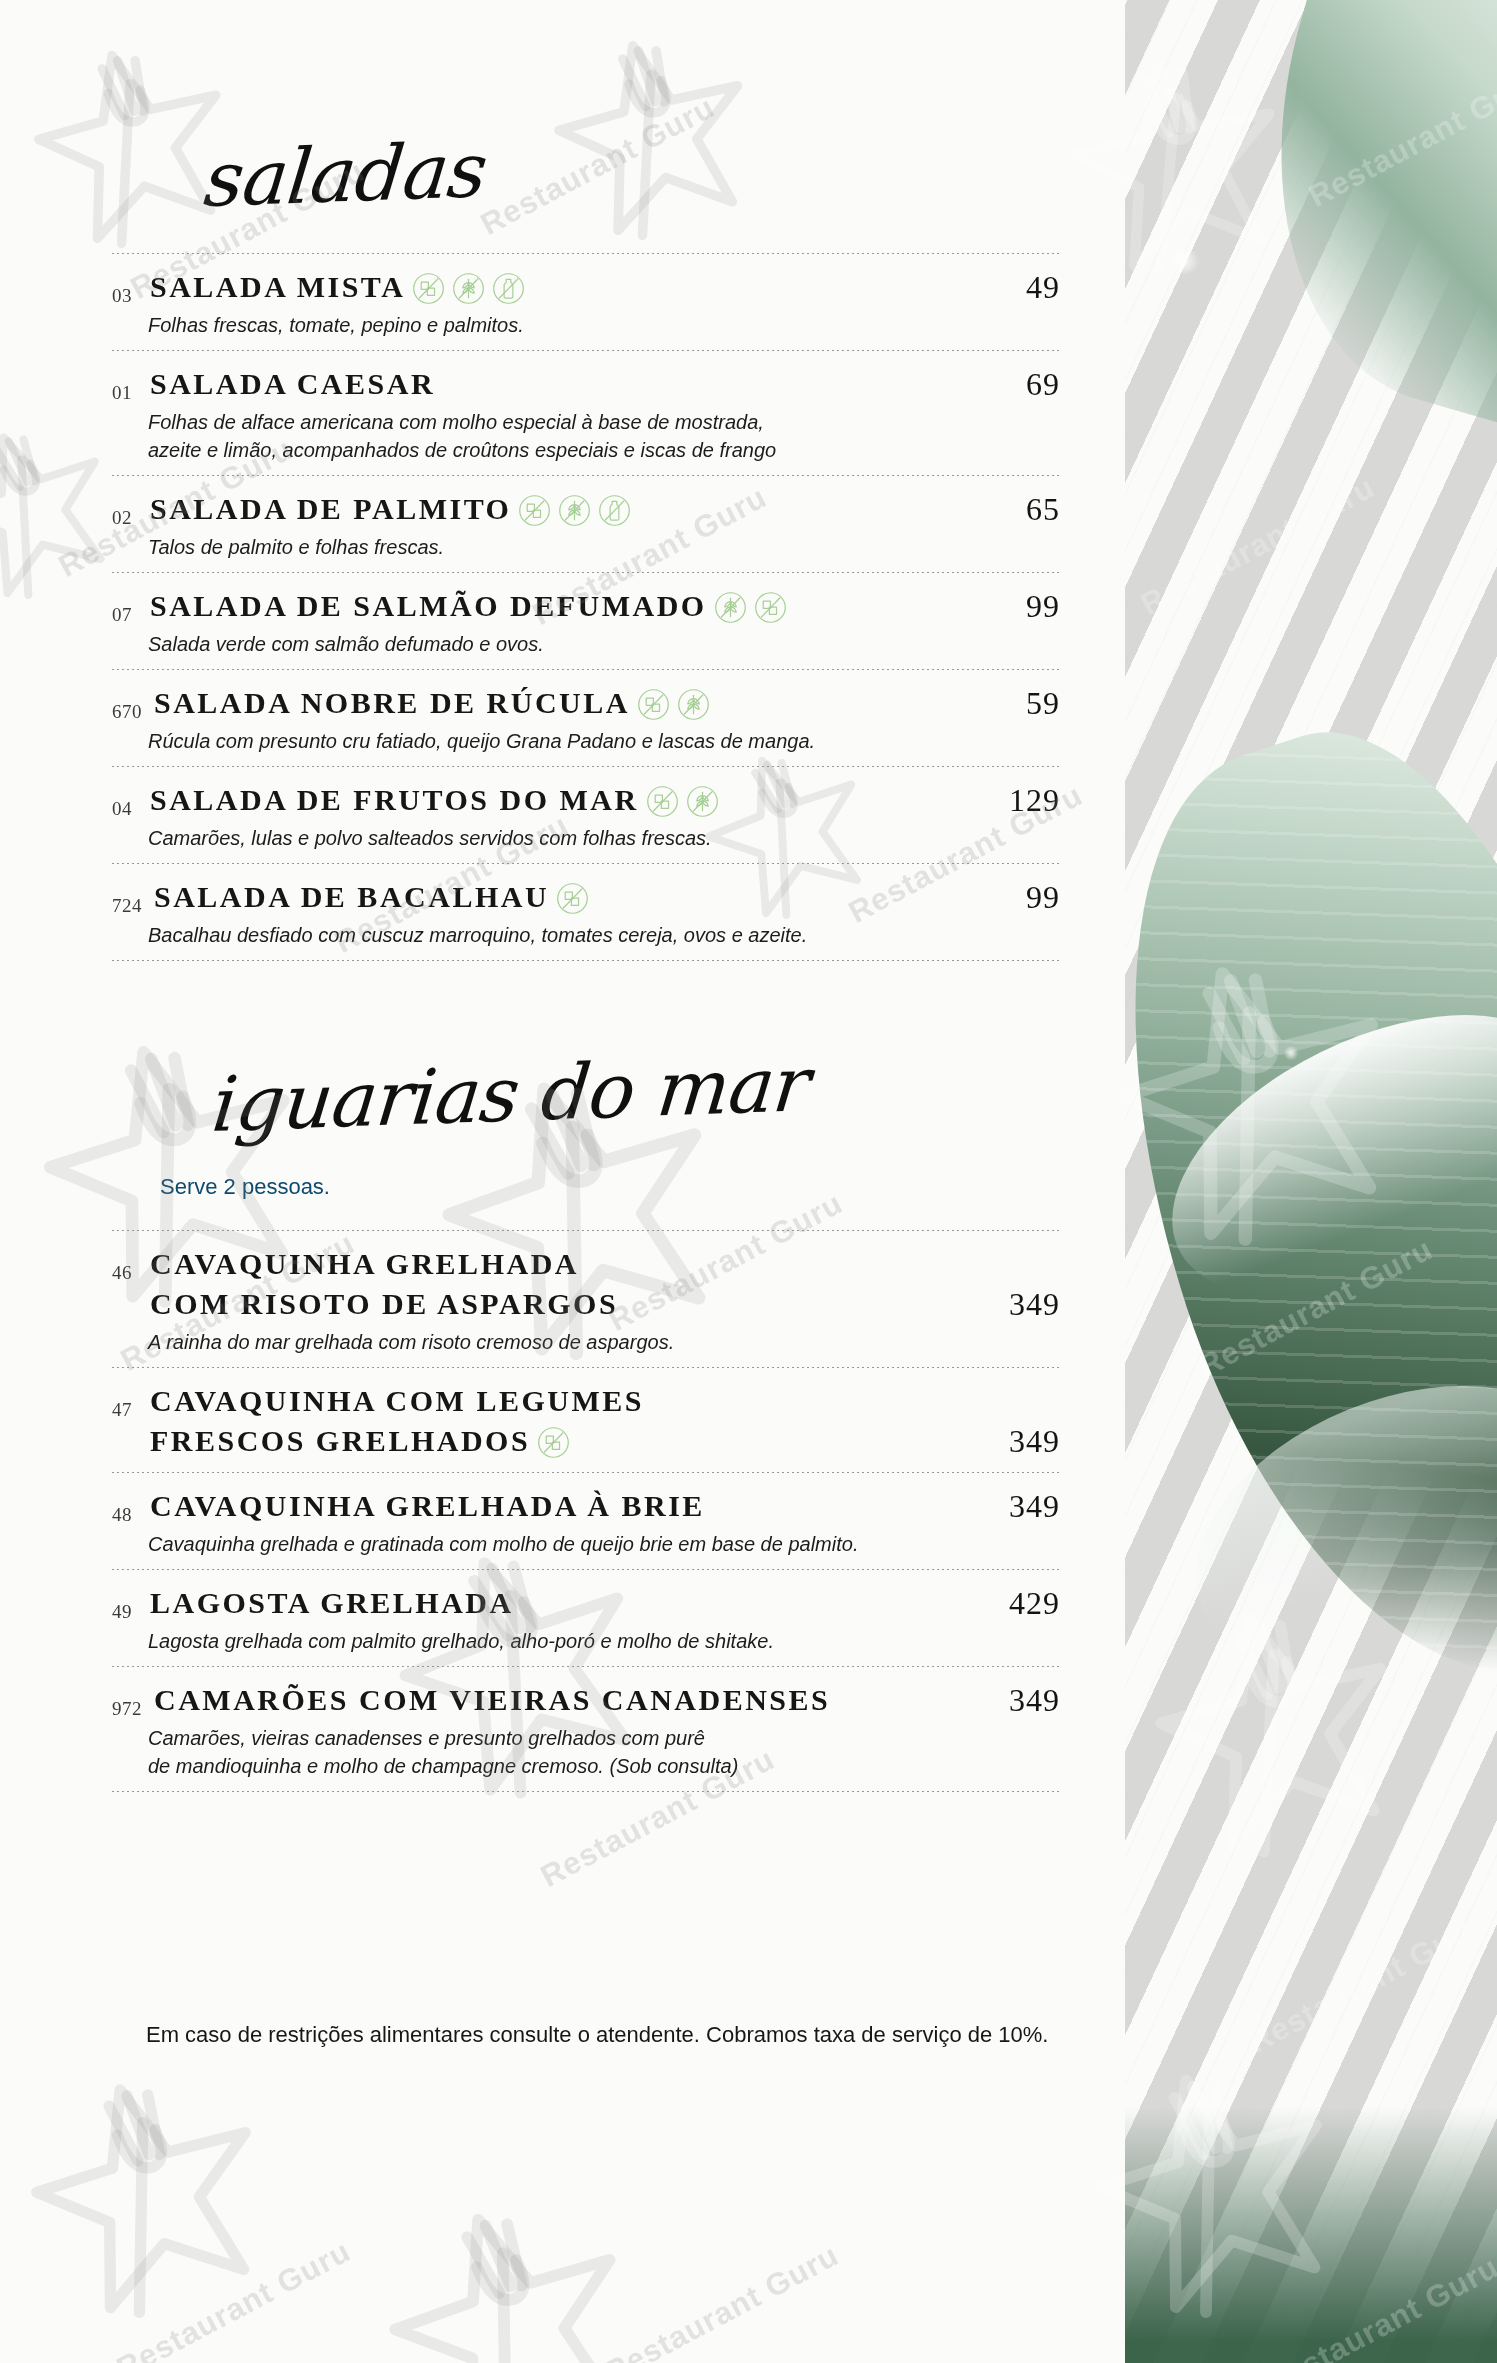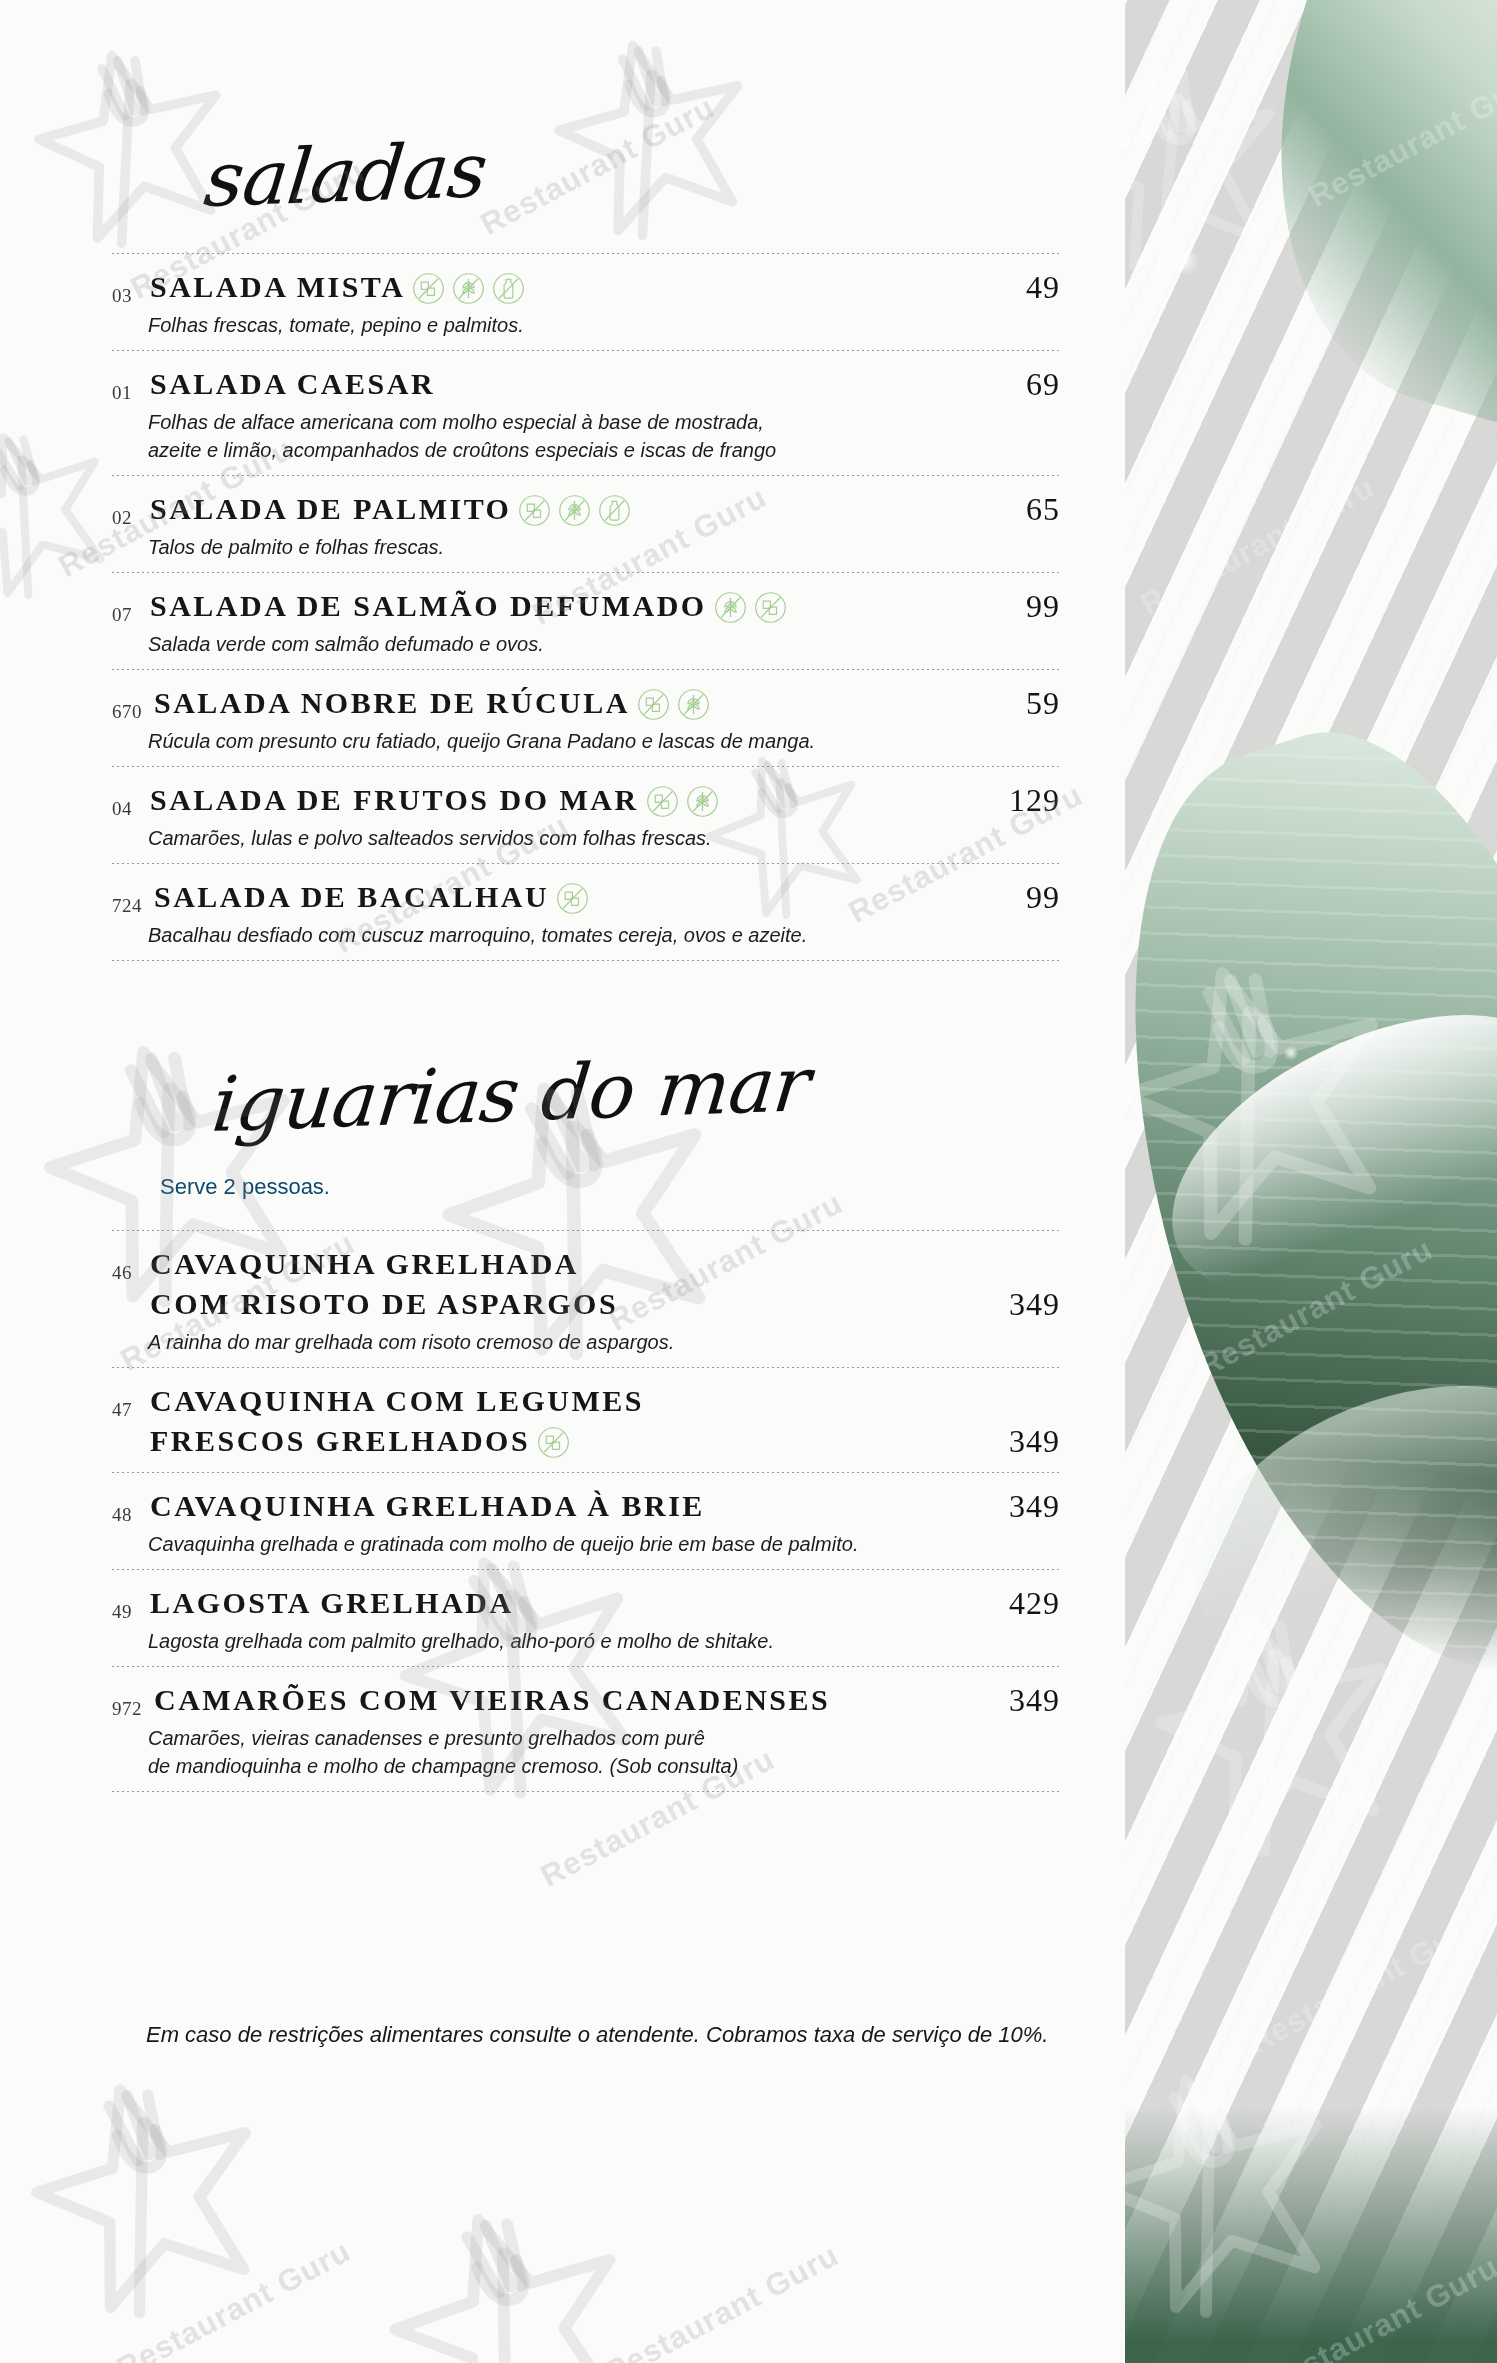--- a/index.html
+++ b/index.html
@@ -46,21 +46,21 @@
     margin:4px 0 0 36px;font-family:"Liberation Sans",sans-serif;font-style:italic;
     font-size:20px;line-height:28px;color:#1c1c1c;
   }
 
   .diet-icon{display:inline-block;margin-left:7px;vertical-align:-8px;}
   .diet-icon svg{width:33px;height:33px;display:block;}
   .diet-icon svg *{fill:none;stroke:#a6cf94;stroke-width:1.25;stroke-linecap:round;stroke-linejoin:round;}
 
   .legend-row{display:flex;gap:72px;align-items:center;margin:200px 0 0 202px;}
   .page-footer{
-    margin:30px 0 0 34px;font-family:"Liberation Sans",sans-serif;font-style:italic;
+    margin:30px 0 0 34px;font-family:"Liberation Sans",sans-serif;
     font-size:22px;color:#161616;
   }
 
   
   .leaf-panel{position:absolute;top:0;right:0;width:372px;height:2363px;overflow:hidden;z-index:1;}
   .leaf-base{position:absolute;inset:0;
     background:linear-gradient(155deg,#2b5140 0%,#204336 22%,#1b3b2e 42%,#14302 55%,#132c22 62%,#0e231a 100%);}
   .leaf-veins{position:absolute;inset:-60px;
     background:
       repeating-linear-gradient(115deg,rgba(190,220,200,.10) 0 1.5px,transparent 1.5px 24px),

